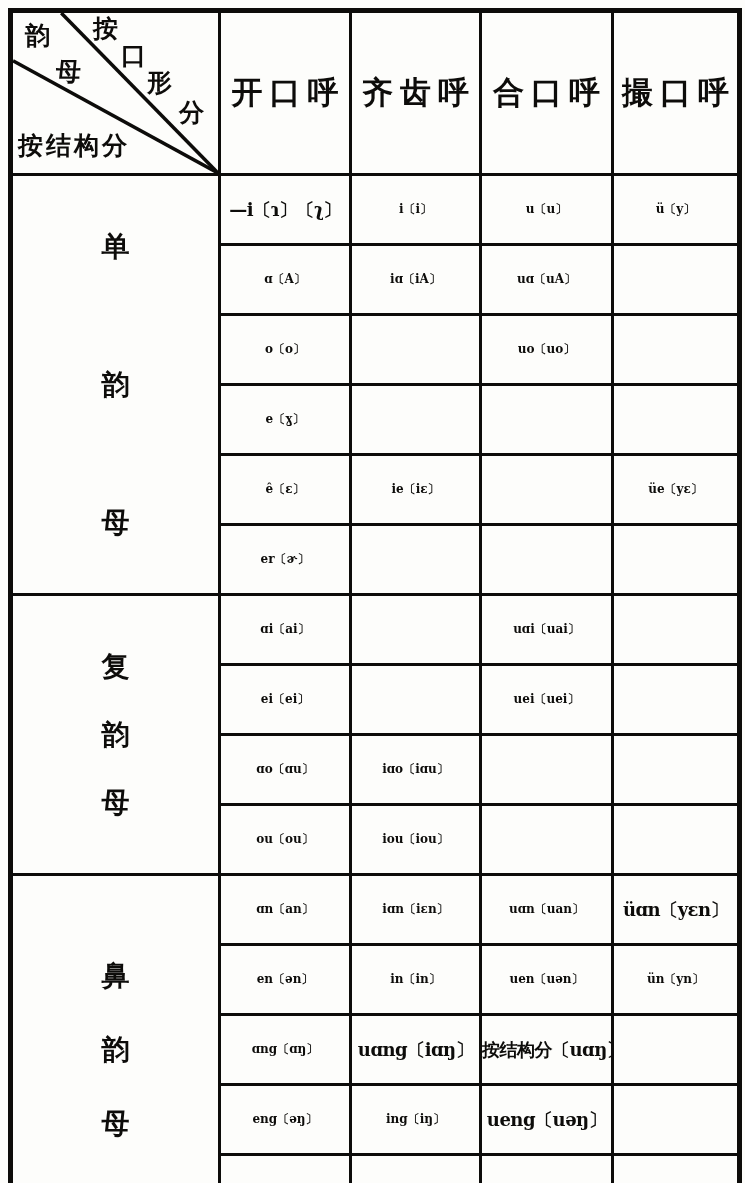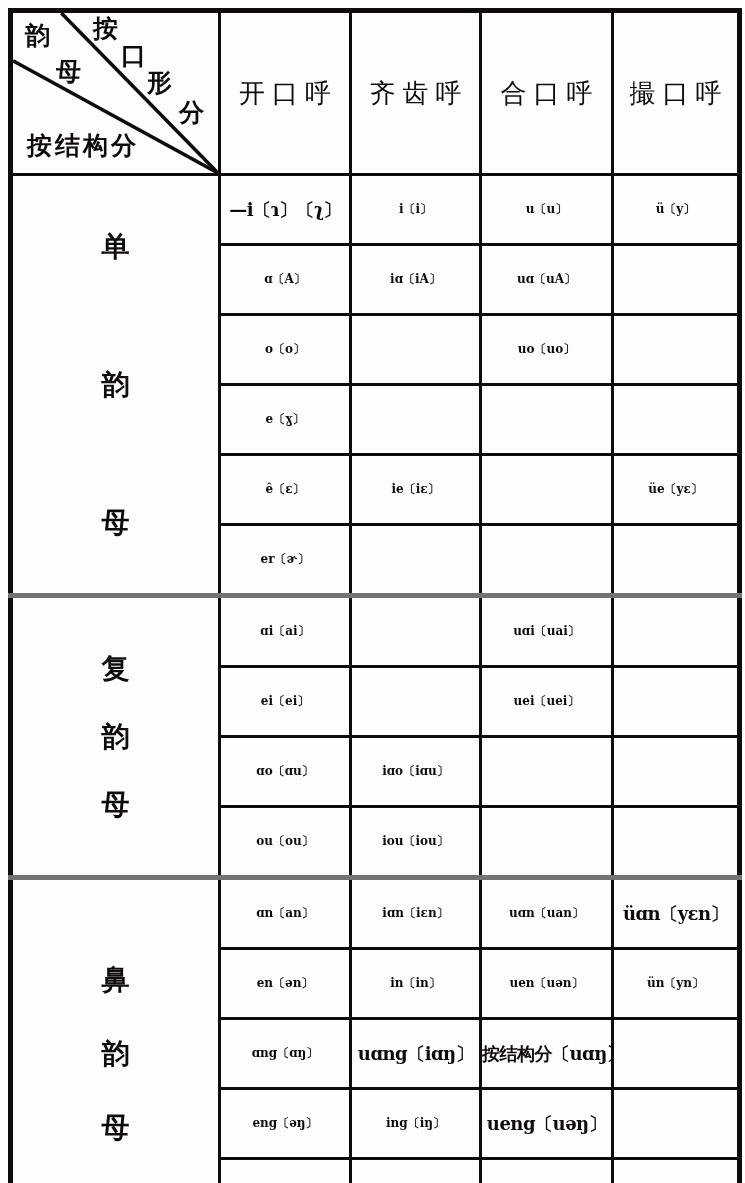--- a/index.html
+++ b/index.html
@@ -23,25 +23,25 @@
     border:5px solid #0d0c0a;
   }
   table.finals td, table.finals th{
     border:3px solid #0d0c0a;
     padding:0;
     text-align:center;
     vertical-align:middle;
     background:#fdfdfb;
     overflow:hidden;
   }
-  tr.group-start td{border-top:5px solid #737373;}
+  tr.group-start td{border-top:3px solid #737373;}
   th.colh{
     height:160px;
-    font-size:26px;
-    font-weight:400;
+    font-size:31px;
+    font-weight:700;
     letter-spacing:7px;
     font-family:"DejaVu Sans","Liberation Sans",sans-serif;
     text-indent:7px;
   }
   td.cell{
     height:67px;
     font-size:12px;
     font-weight:700;
     white-space:nowrap;
   }
@@ -64,21 +64,21 @@
     position:absolute;
     font-size:25px;font-weight:700;line-height:1;
     font-family:"DejaVu Sans","Liberation Sans",sans-serif;
   }
   .c.yun{left:12px;top:10px;}
   .c.mu{left:43px;top:46px;}
   .c.m0{left:80px;top:3px;}
   .c.m1{left:108px;top:30px;}
   .c.m2{left:134px;top:57px;}
   .c.m3{left:166px;top:87px;}
-  .c.struct{left:14px;top:120px;letter-spacing:3px;}
+  .c.struct{left:5px;top:120px;letter-spacing:3px;}
 </style>
 </head>
 <body>
 
 <div class="page">
   <table class="finals">
     <colgroup>
       <col style="width:209px">
       <col style="width:131px">
       <col style="width:130px">

